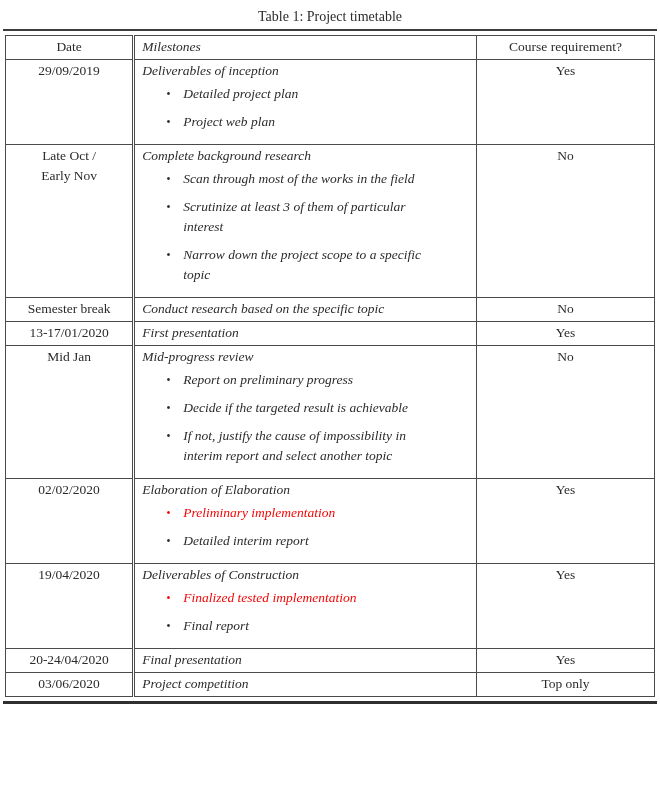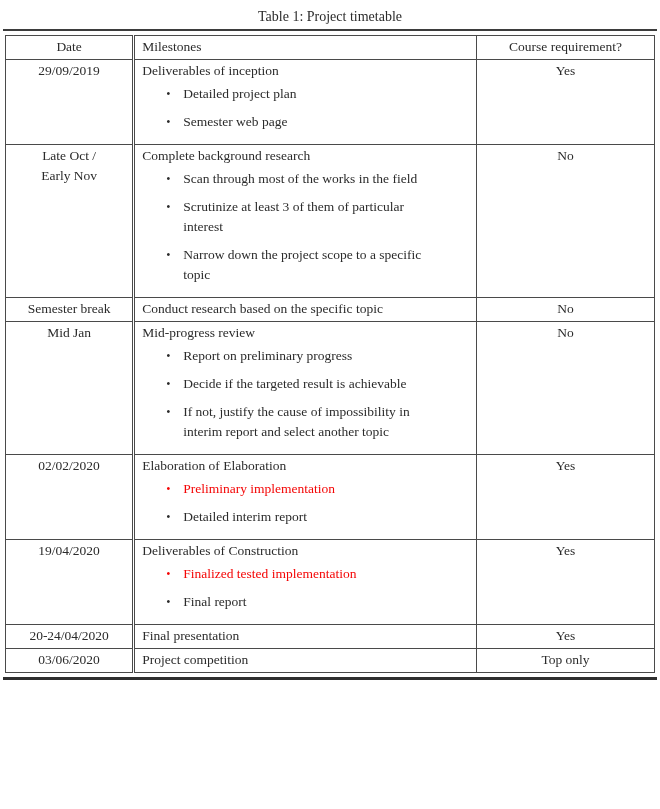--- a/index.html
+++ b/index.html
@@ -9,22 +9,22 @@
   }
   body {
     width: 660px;
     height: 809px;
     font-family: "Liberation Serif", "DejaVu Serif", serif;
     color: #262626;
     -webkit-font-smoothing: antialiased;
   }
   .page {
     width: 652px;
-    margin: 8px auto;
-    padding-top: 0;
+    margin: 1px auto;
+    padding-top: 7px;
   }
   .caption {
     text-align: center;
     font-size: 14px;
     line-height: 18px;
     margin: 0 0 3px 0;
     color: #2b2b2b;
   }
   .rule-top {
     height: 0;
@@ -50,21 +50,21 @@
     vertical-align: top;
     padding: 1px 4px 2px 4px;
     font-weight: normal;
   }
   
   table.timetable th.col-milestones,
   table.timetable td.col-milestones {
     border-left: 3px double #4a4a4a;
   }
   .col-date   { width: 120px; text-align: center; white-space: pre-line; }
-  .col-milestones { width: 336px; text-align: left; padding-left: 7px !important; }
+  .col-milestones { width: 336px; text-align: left; padding-left: 7px !important; font-style: italic; }
   .col-req    { width: 172px; text-align: center; }
   th.col-milestones { text-align: left; }
   .m-title { padding-top: 0; }
   .bullets { margin: 0 0 10px 24px; }
   .bullet {
     display: flex;
     align-items: flex-start;
     margin-top: 8px;
   }
   .bullet:first-child { margin-top: 3px; }
@@ -98,21 +98,21 @@
           <td class="col-date">29/09/2019</td>
           <td class="col-milestones">
             <div class="m-title">Deliverables of inception</div>
             <div class="bullets">
               <div class="bullet">
                 <span class="dot">•</span>
                 <span class="btext">Detailed project plan</span>
               </div>
               <div class="bullet">
                 <span class="dot">•</span>
-                <span class="btext">Semester web page</span>
+                <span class="btext">Project web plan</span>
               </div>
             </div>
           </td>
           <td class="col-req">Yes</td>
         </tr>
         <tr>
           <td class="col-date">Late Oct /
 Early Nov</td>
           <td class="col-milestones">
             <div class="m-title">Complete background research</div>
@@ -132,20 +132,27 @@
             </div>
           </td>
           <td class="col-req">No</td>
         </tr>
         <tr>
           <td class="col-date">Semester break</td>
           <td class="col-milestones">
             <div class="m-title">Conduct research based on the specific topic</div>
           </td>
           <td class="col-req">No</td>
+        </tr>
+        <tr>
+          <td class="col-date">13-17/01/2020</td>
+          <td class="col-milestones">
+            <div class="m-title">First presentation</div>
+          </td>
+          <td class="col-req">Yes</td>
         </tr>
         <tr>
           <td class="col-date">Mid Jan</td>
           <td class="col-milestones">
             <div class="m-title">Mid-progress review</div>
             <div class="bullets">
               <div class="bullet">
                 <span class="dot">•</span>
                 <span class="btext">Report on preliminary progress</span>
               </div>

